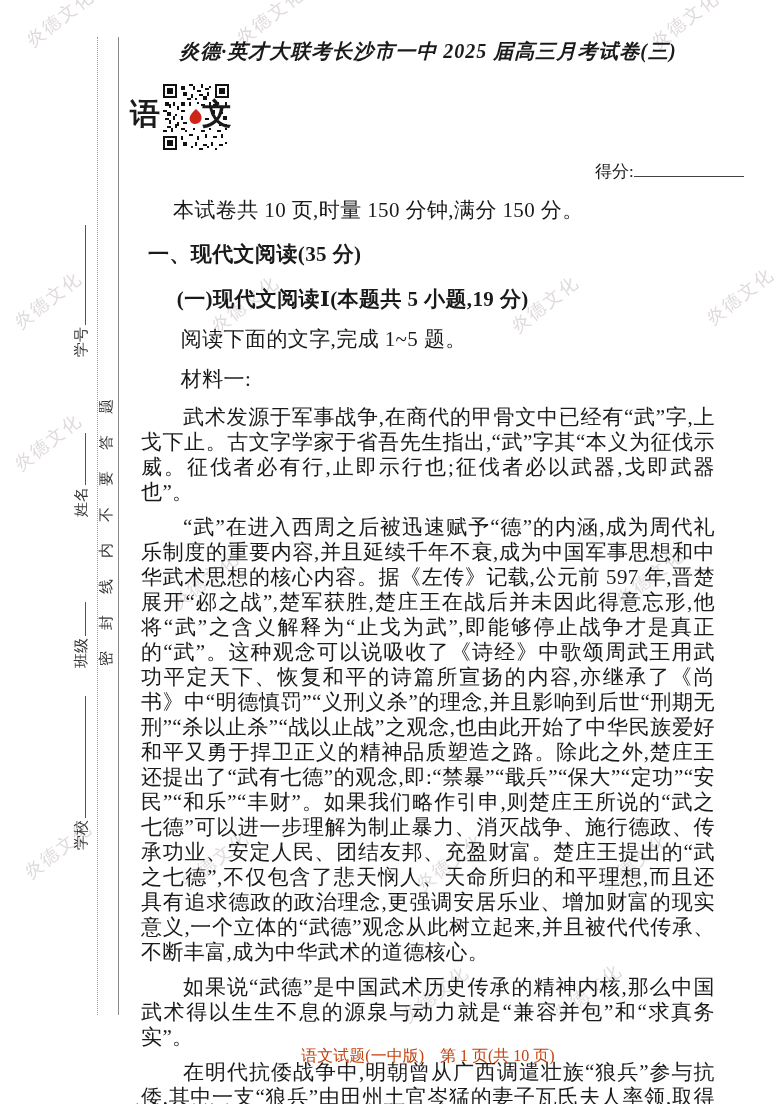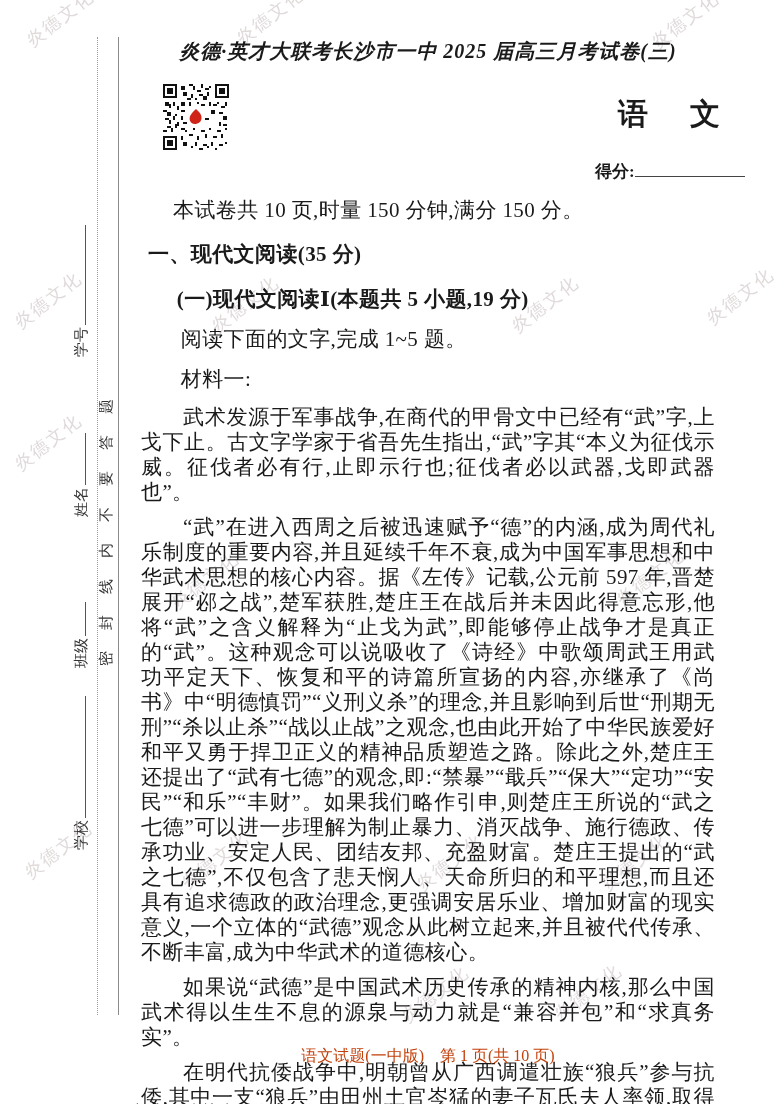--- a/index.html
+++ b/index.html
@@ -63,27 +63,27 @@
   .exam-title{
     position:absolute;left:130px;top:38px;width:596px;
     text-align:center;
     font-size:20px;font-weight:700;
     letter-spacing:1px;
     font-style:italic;
   }
   .qr{position:absolute;left:162px;top:84px;width:68px;height:66px;}
   .subject{
     position:absolute;left:130px;top:94px;width:596px;
-    text-align:right;
+    text-align:left;
     font-size:30px;font-weight:700;
     letter-spacing:6px;
   }
   .score{
     position:absolute;left:595px;top:160px;
-    font-size:17px;font-weight:700;
+    font-size:17px;font-weight:400;
   }
   .score .blank{
     display:inline-block;width:110px;height:15px;
     border-bottom:1px solid #444;
   }
   
   .content{
     position:absolute;left:131px;top:198px;width:594px;
     font-size:21px;line-height:25px;
     letter-spacing:0.4px;

